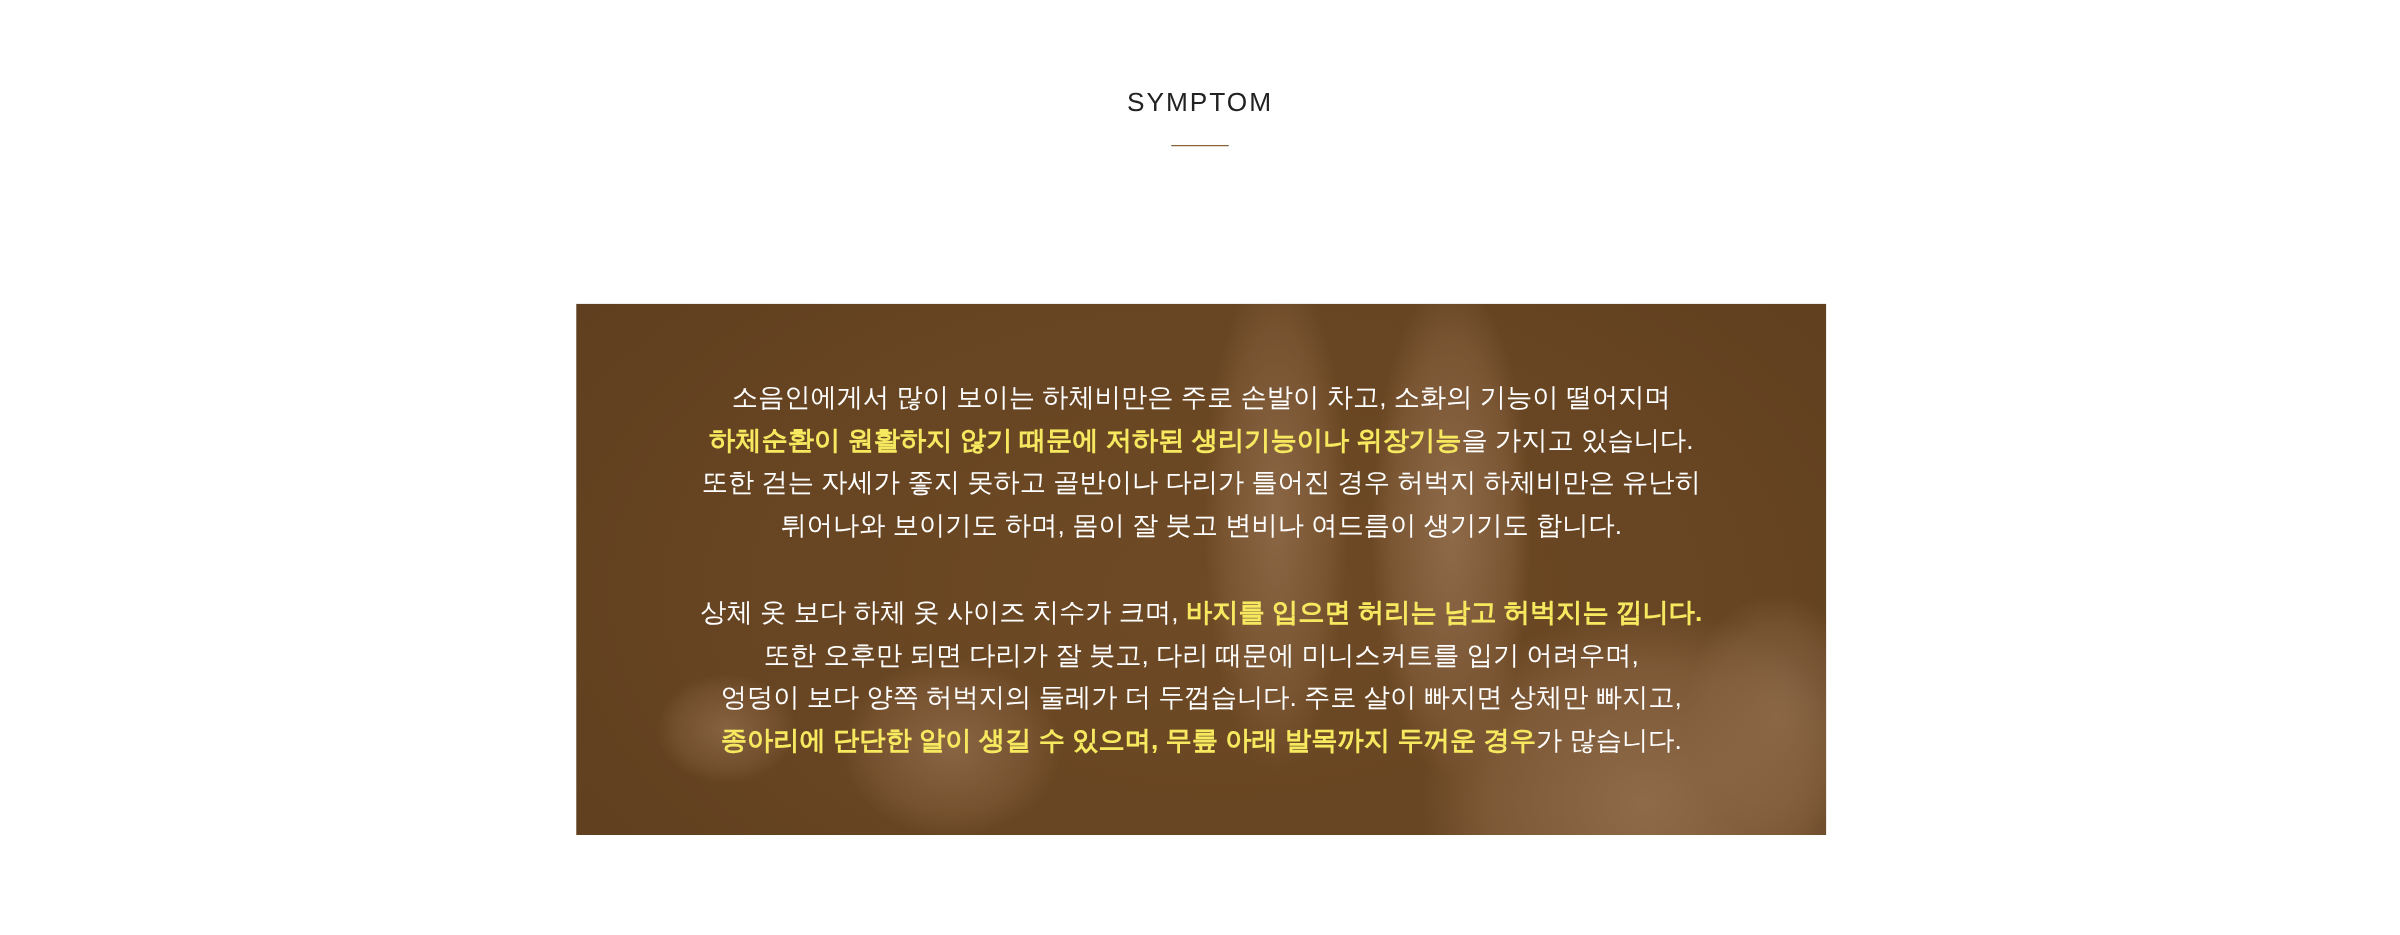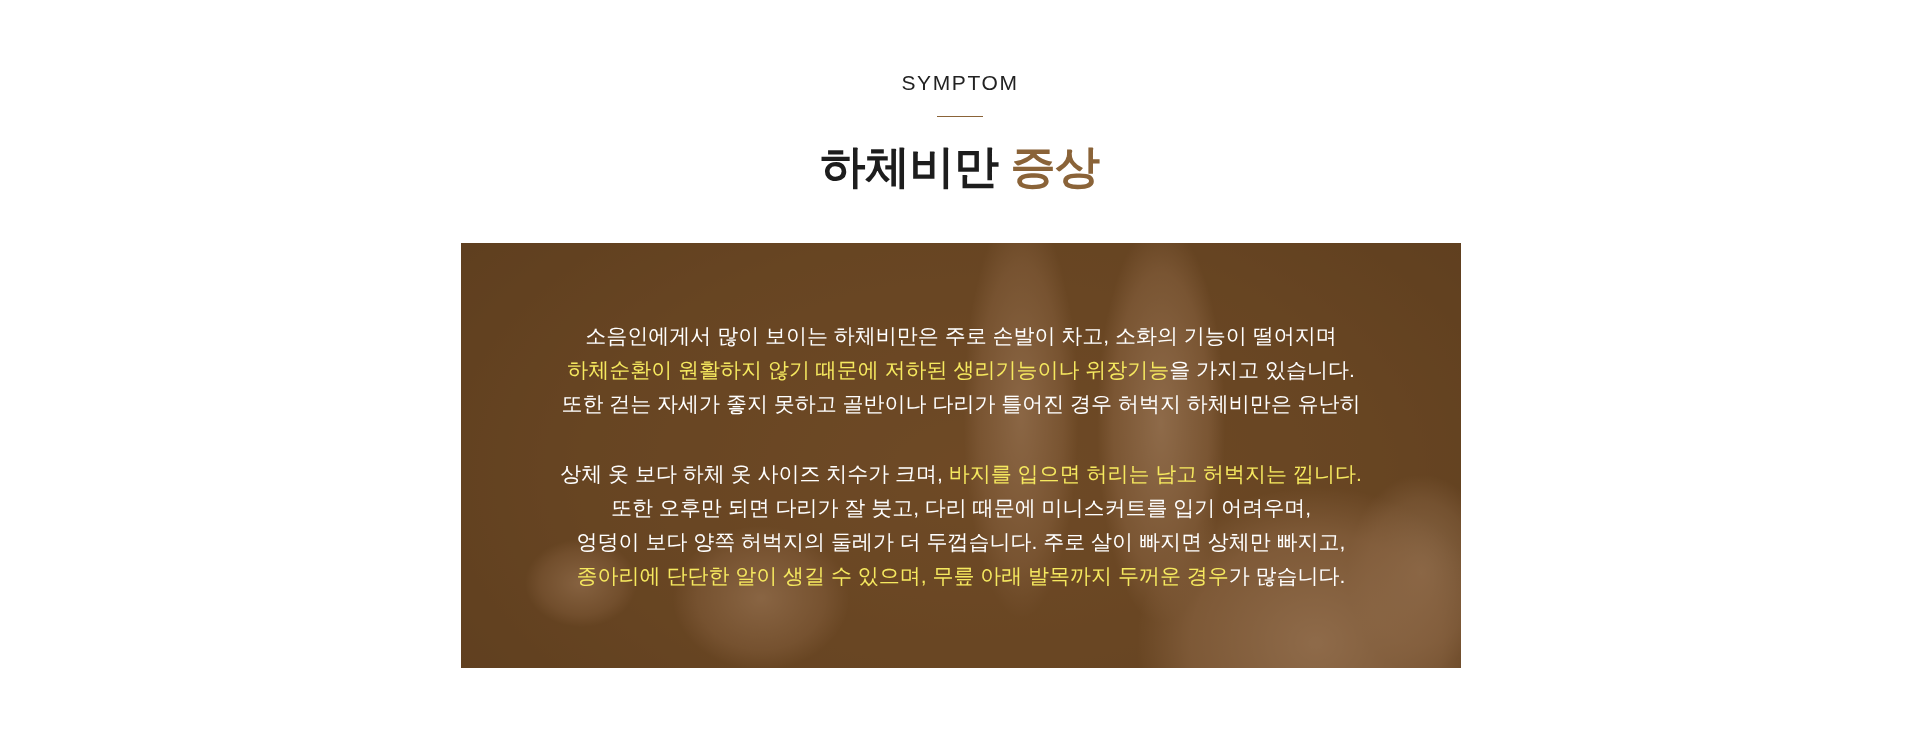--- a/index.html
+++ b/index.html
@@ -112,45 +112,43 @@
   .line {
     font-size: 21px;
     line-height: 34px;
     color: #ffffff;
     font-weight: 400;
     white-space: nowrap;
   }
 
   .hi {
     color: #f6e95f;
-    font-weight: 400;
+    font-weight: 700;
   }
   .wt { color: #ffffff; font-weight: 400; }
 </style>
 </head>
 <body>
 
 <div id="page">
 
   <div class="header">
     <div class="eyebrow">SYMPTOM</div>
     <div class="divider"></div>
-    <h1 class="headline">
-      <span class="hl-dark">하체비만</span><span class="hl-accent"> 증상</span>
-    </h1>
   </div>
 
   <div class="panel">
     <div class="panel-photo"></div>
     <div class="panel-overlay"></div>
     <div class="panel-body" id="panel-body">
         <div class="para">
           <div class="line"><span class="wt">소음인에게서 많이 보이는 하체비만은 주로 손발이 차고, 소화의 기능이 떨어지며</span></div>
           <div class="line"><span class="hi">하체순환이 원활하지 않기 때문에 저하된 생리기능이나 위장기능</span><span class="wt">을 가지고 있습니다.</span></div>
           <div class="line"><span class="wt">또한 걷는 자세가 좋지 못하고 골반이나 다리가 틀어진 경우 허벅지 하체비만은 유난히</span></div>
+          <div class="line"><span class="wt">튀어나와 보이기도 하며, 몸이 잘 붓고 변비나 여드름이 생기기도 합니다.</span></div>
         </div>
         <div class="para">
           <div class="line"><span class="wt">상체 옷 보다 하체 옷 사이즈 치수가 크며, </span><span class="hi">바지를 입으면 허리는 남고 허벅지는 낍니다.</span></div>
           <div class="line"><span class="wt">또한 오후만 되면 다리가 잘 붓고, 다리 때문에 미니스커트를 입기 어려우며,</span></div>
           <div class="line"><span class="wt">엉덩이 보다 양쪽 허벅지의 둘레가 더 두껍습니다. 주로 살이 빠지면 상체만 빠지고,</span></div>
           <div class="line"><span class="hi">종아리에 단단한 알이 생길 수 있으며, 무릎 아래 발목까지 두꺼운 경우</span><span class="wt">가 많습니다.</span></div>
         </div>
       </div>
   </div>
 

